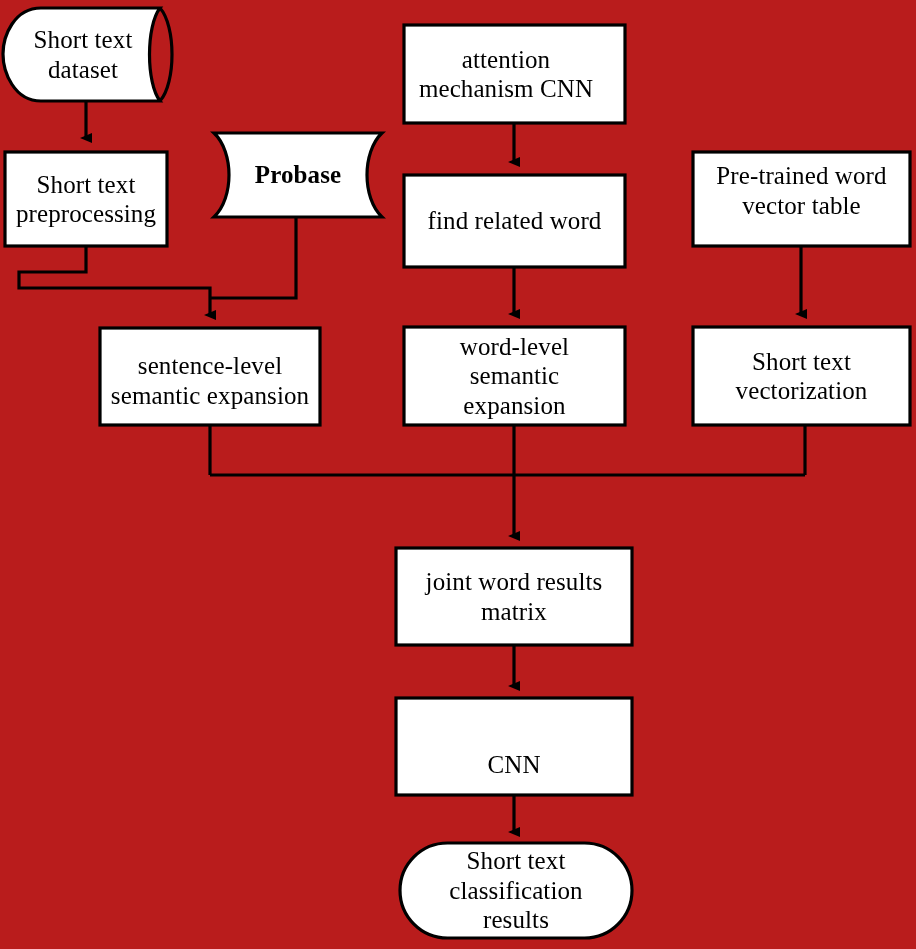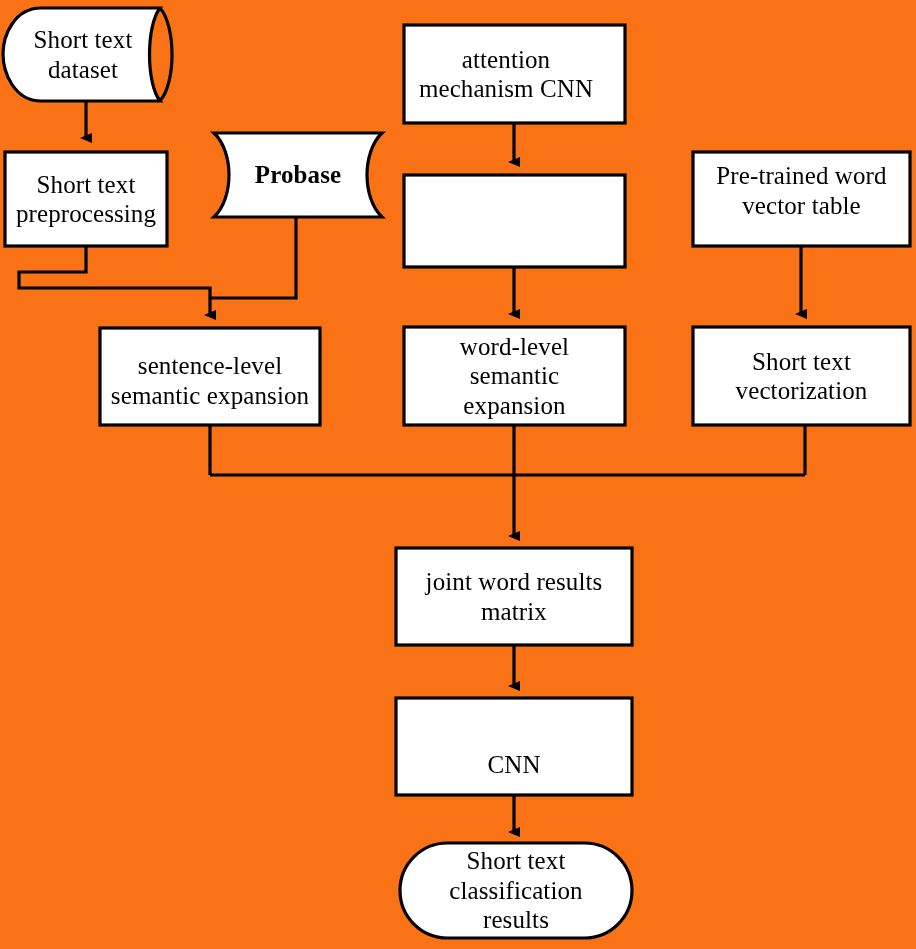--- a/index.html
+++ b/index.html
@@ -8,21 +8,21 @@
     padding: 0;
     background: #ffffff;
   }
   body {
     font-family: "Liberation Serif", "DejaVu Serif", serif;
   }
   #canvas {
     position: relative;
     width: 916px;
     height: 949px;
-    background: #f97316;
+    background: #b91c1c;
     overflow: hidden;
   }
   #canvas svg.layer {
     position: absolute;
     left: 0;
     top: 0;
     width: 916px;
     height: 949px;
   }
   .node-label {
@@ -112,20 +112,21 @@
 dataset</div>
 
   <div class="node-label" style="left:5px; top:152px; width:162px; height:94px;">Short text
 preprocessing</div>
 
   <div class="node-label" style="left:214px; top:133px; width:168px; height:84px;font-weight:bold;">Probase</div>
 
   <div class="node-label" style="left:404px; top:25px; width:204px; height:98px;">attention
 mechanism CNN</div>
 
+  <div class="node-label" style="left:404px; top:175px; width:221px; height:92px;">find related word</div>
 
   <div class="node-label" style="left:693px; top:152px; width:217px; height:77px;">Pre-trained word
 vector table</div>
 
   <div class="node-label" style="left:100px; top:332px; width:220px; height:97px;">sentence-level
 semantic expansion</div>
 
   <div class="node-label" style="left:404px; top:327px; width:221px; height:98px;text-align:center;">word-level
 semantic
 expansion</div>

